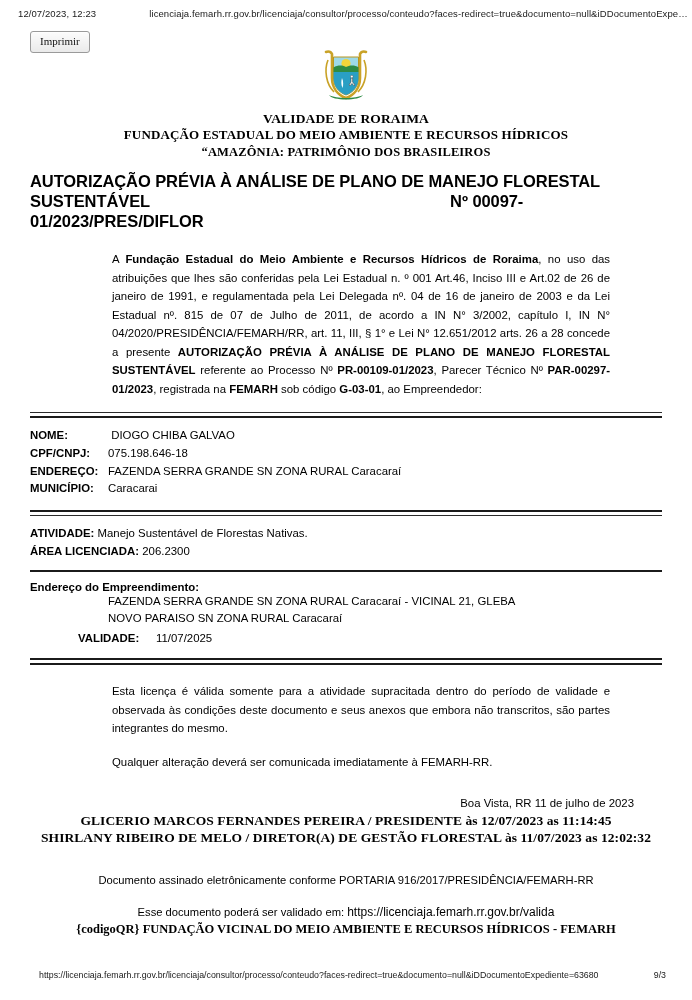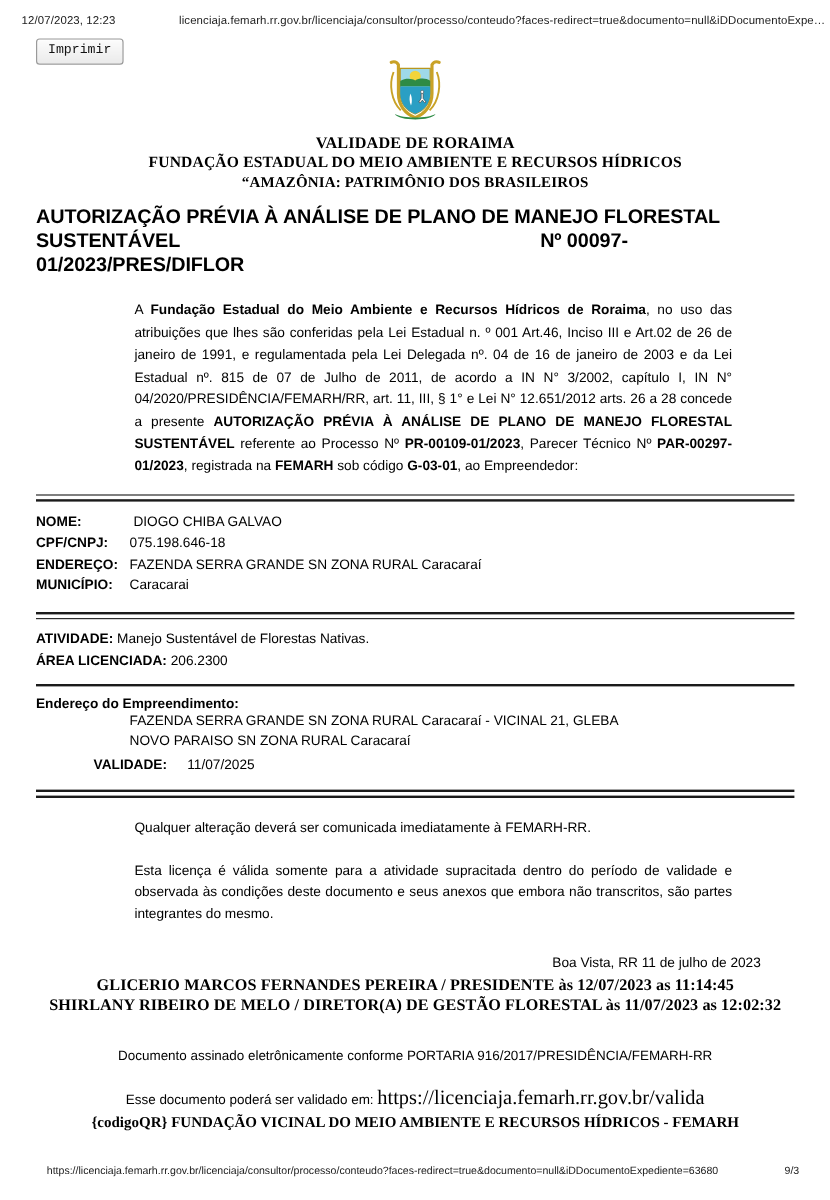--- a/index.html
+++ b/index.html
@@ -14,23 +14,24 @@
     position: relative;
     font-family: "Liberation Sans", sans-serif;
     color: #000000;
     -webkit-font-smoothing: antialiased;
     overflow: hidden;
   }
 
   
   .print-header {
     position: absolute;
-    top: 12px; left: 0; right: 0;
+    top: 0; left: 0; right: 0;
     height: 26px;
     display: flex;
+    align-items: center;
     font-size: 9.5px;
     color: #1a1a1a;
     letter-spacing: 0.01em;
   }
   .print-header .ph-date {
     margin-left: 18px;
     white-space: nowrap;
   }
   .print-header .ph-url {
     margin-left: 53px;
@@ -40,21 +41,21 @@
     max-width: 560px;
   }
 
   
   .print-btn-wrap {
     position: absolute;
     top: 31px;
     left: 30px;
   }
   .print-btn {
-    font-family: Liberation Mono, monospace;
+    font-family: Liberation Serif, serif;
     font-size: 11px;
     color: #111;
     padding: 3px 9px 4px 9px;
     border: 1px solid #9a9a9a;
     border-radius: 3px;
     background: linear-gradient(#fcfcfc, #eaeaea);
     box-shadow: 0 1px 0 rgba(255,255,255,0.7) inset;
     cursor: pointer;
     line-height: 1.2;
   }
@@ -187,22 +188,22 @@
     text-align: center;
     font-size: 11.2px;
     margin-top: 27px;
   }
   .valida-line {
     text-align: center;
     font-size: 11.2px;
     margin-top: 19px;
   }
   .valida-line .url-serif {
-    font-family: Liberation Serif, serif;
-    font-size: 17px;
+    font-family: Liberation Sans, sans-serif;
+    font-size: 12px;
   }
   .qr-line {
     font-family: "Liberation Serif", serif;
     font-weight: bold;
     font-size: 12.5px;
     text-align: center;
     line-height: 1.3;
     margin-top: 2px;
     padding: 0 40px;
   }
@@ -337,22 +338,22 @@
       <span class="kv-val">11/07/2025</span>
     </div>
   </div>
 
   <div style="margin-top:10px;">
     <hr class="rule-thick">
     <div class="rule-gap-1"></div>
     <hr class="rule-thick">
   </div>
 
+  <p class="tail-par" style="margin-top:17px;">Esta licença é válida somente para a atividade supracitada dentro do período de validade e observada às condições deste documento e seus anexos que embora não transcritos, são partes integrantes do mesmo.</p>
   <p class="tail-par" style="margin-top:16px;">Qualquer alteração deverá ser comunicada imediatamente à FEMARH-RR.</p>
-  <p class="tail-par" style="margin-top:17px;">Esta licença é válida somente para a atividade supracitada dentro do período de validade e observada às condições deste documento e seus anexos que embora não transcritos, são partes integrantes do mesmo.</p>
 
   <div class="local-data">Boa Vista, RR 11 de julho de 2023</div>
 
   <div class="signers">
     <div>GLICERIO MARCOS FERNANDES PEREIRA / PRESIDENTE às 12/07/2023 as 11:14:45</div>
     <div>SHIRLANY RIBEIRO DE MELO / DIRETOR(A) DE GESTÃO FLORESTAL às 11/07/2023 as 12:02:32</div>
   </div>
 
   <div class="sig-note">Documento assinado eletrônicamente conforme PORTARIA 916/2017/PRESIDÊNCIA/FEMARH-RR</div>
 

